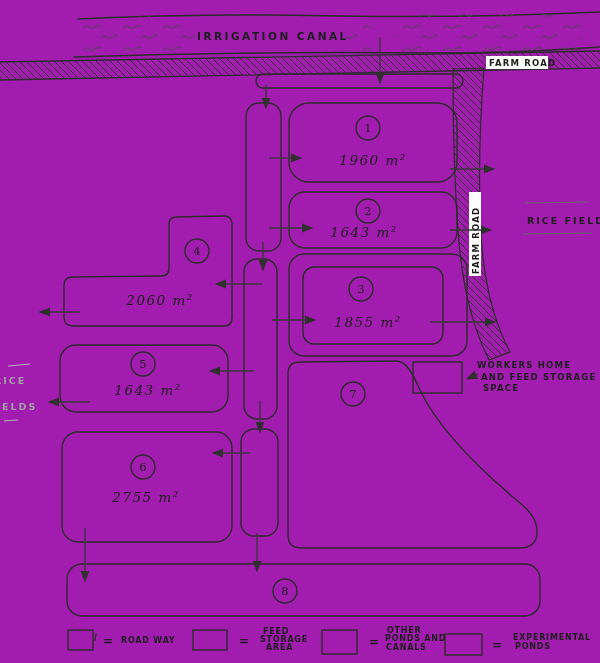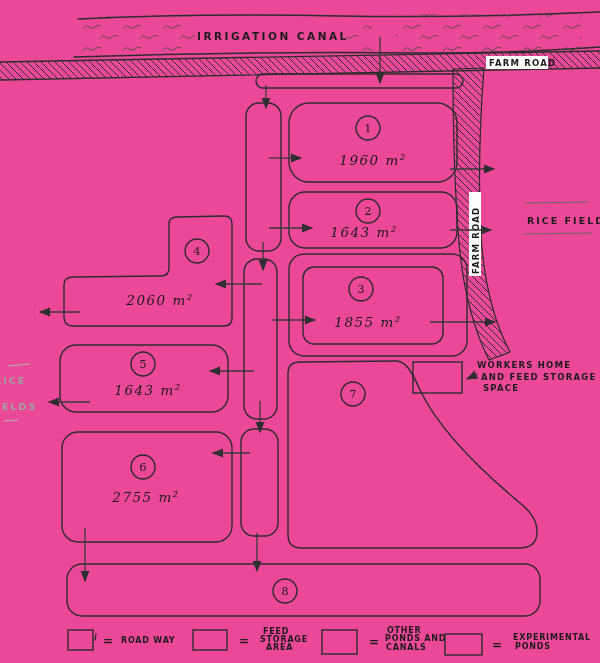--- a/index.html
+++ b/index.html
@@ -1,16 +1,16 @@
 <!DOCTYPE html>
 <html><head>
 <meta charset="utf-8">
 <style>
   html,body { margin:0; padding:0; background:#ffffff; }
-  .canvas { width:600px; height:663px; background:#ec4899; position:relative; overflow:hidden; }
+  .canvas { width:600px; height:663px; background:#a21caf; position:relative; overflow:hidden; }
   svg text { font-family:"DejaVu Sans", sans-serif; fill:#1c1c1c; }
   .lbl     { font-weight:bold; font-size:9.5px; letter-spacing:2px; }
   .lbl-lg  { font-weight:bold; font-size:10.5px; letter-spacing:2.5px; }
   .lbl-sm  { font-weight:bold; font-size:8.5px; letter-spacing:1.2px; }
   .leg     { font-weight:bold; font-size:8px; letter-spacing:0.8px; }
   .eq      { font-weight:bold; font-size:12px; }
   .area    { font-family:"DejaVu Serif", serif; font-style:italic; font-size:13.5px; letter-spacing:1.5px; }
   .num     { font-size:11.5px; font-family:"DejaVu Serif", serif; }
   .faint   { fill:#a0a0a0; }
   .ink     { stroke:#2c2c2c; stroke-width:1.4; fill:none; stroke-linecap:round; }

